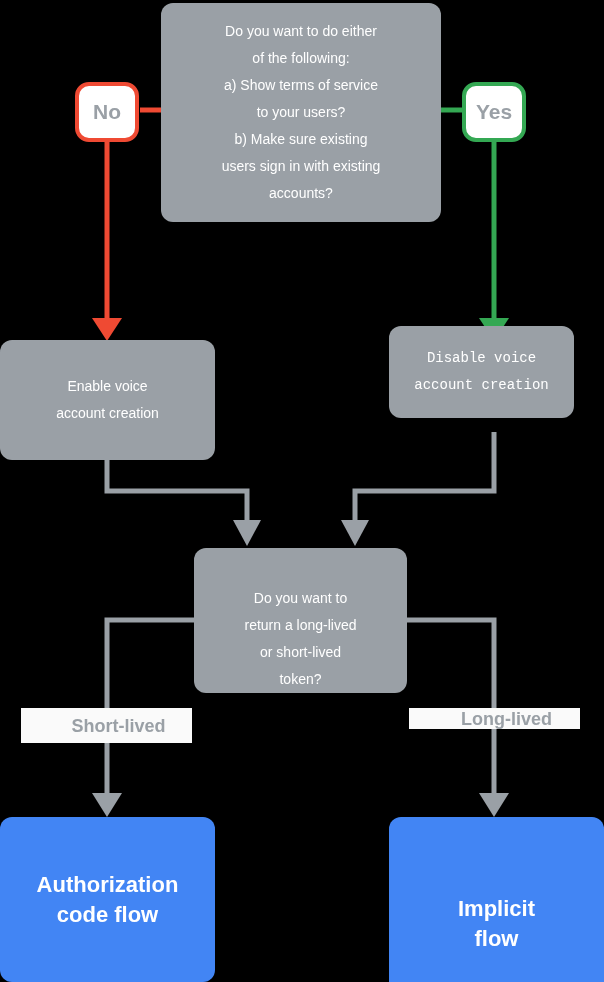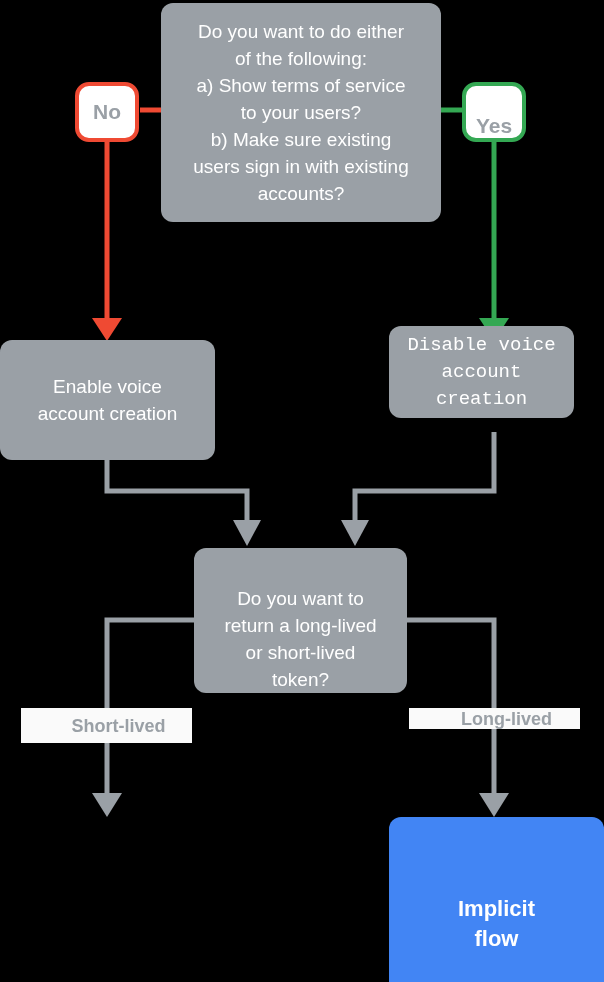--- a/index.html
+++ b/index.html
@@ -35,21 +35,21 @@
     text-align: center;
   }
 
   
   .gray-node {
     background: #9aa0a6;
     border-radius: 12px;
     color: #ffffff;
   }
   .gray-node .node-text {
-    font-size: 19px;
+    font-size: 14px;
     line-height: 27px;
     font-weight: 400;
     color: #ffffff;
     padding: 0 10px;
     white-space: pre-line;
   }
 
   
   .blue-node {
     background: #4285f4;
@@ -65,21 +65,21 @@
   }
 
   
   .badge-pill {
     background: #ffffff;
     border-radius: 14px;
     border: 4px solid #a21caf;
     z-index: 3;
   }
   .badge-pill.badge-no { border-color: #ef4a33; }
-  .badge-pill.badge-yes { border-color: #34a853; align-items: flex-end; }
+  .badge-pill.badge-yes { border-color: #34a853; }
   .badge-pill .node-text {
     font-size: 21px;
     font-weight: 700;
     color: #9aa0a6;
     line-height: 24px;
   }
 
   
   .edge-label {
     position: absolute;
@@ -164,19 +164,23 @@
   </div>
 
   <div class="edge-label" style="left:21px; top:708px; width:171px; height:35px;">
     <div class="node-text">Short-lived</div>
   </div>
 
   <div class="edge-label" style="left:409px; top:708px; width:171px; height:21px;">
     <div class="node-text">Long-lived</div>
   </div>
 
+  <div class="node blue-node" style="left:0px; top:817px; width:215px; height:165px;">
+    <div class="node-text">Authorization
+code flow</div>
+  </div>
 
   <div class="node blue-node" style="left:389px; top:817px; width:215px; height:214px;">
     <div class="node-text">Implicit
 flow</div>
   </div>
 
 </div>
 
 </body></html>

